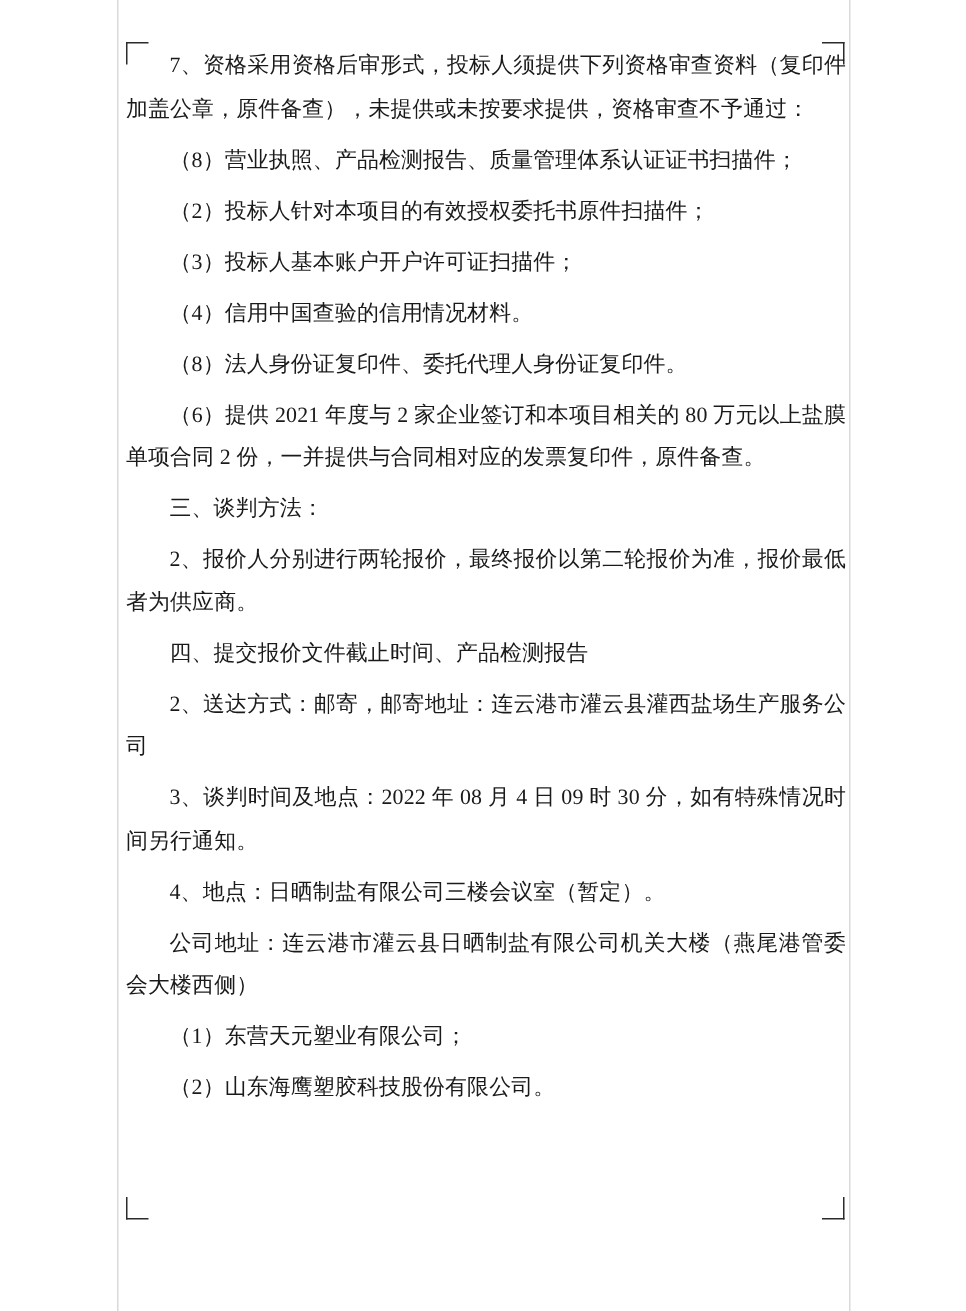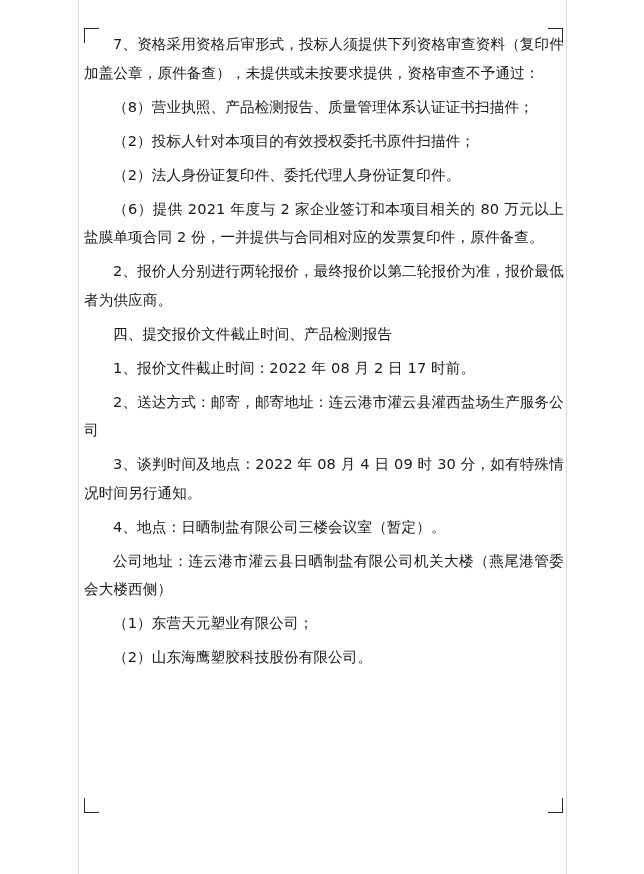--- a/index.html
+++ b/index.html
@@ -12,20 +12,21 @@
     background: #ffffff;
     font-family: "DejaVu Sans", "Liberation Sans", sans-serif;
     overflow: hidden;
   }
   .page {
     position: relative;
     width: 644px;
     height: 830px;
     background: #ffffff;
     box-sizing: border-box;
+    font-family: Liberation Serif, serif;
   }
   .doc-body {
     position: absolute;
     left: 84px;
     top: 30px;
     width: 480px;
     height: 782px;
   }
   .para {
     font-size: 14.6px;
@@ -96,25 +97,27 @@
 
   <div class="mark tl"></div>
   <div class="mark tr"></div>
   <div class="mark bl"></div>
   <div class="mark br"></div>
 
   <div class="doc-body">
     <p class="para indent">7、资格采用资格后审形式，投标人须提供下列资格审查资料（复印件加盖公章，原件备查），未提供或未按要求提供，资格审查不予通过：</p>
     <p class="para indent">（8）营业执照、产品检测报告、质量管理体系认证证书扫描件；</p>
     <p class="para indent">（2）投标人针对本项目的有效授权委托书原件扫描件；</p>
-    <p class="para indent">（2）法人身份证复印件、委托代理人身份证复印件。</p>
+    <p class="para indent">（3）投标人基本账户开户许可证扫描件；</p>
+    <p class="para indent">（4）信用中国查验的信用情况材料。</p>
+    <p class="para indent">（8）法人身份证复印件、委托代理人身份证复印件。</p>
     <p class="para indent">（6）提供 2021 年度与 2 家企业签订和本项目相关的 80 万元以上盐膜单项合同 2 份，一并提供与合同相对应的发票复印件，原件备查。</p>
+    <p class="para indent">三、谈判方法：</p>
     <p class="para indent">2、报价人分别进行两轮报价，最终报价以第二轮报价为准，报价最低者为供应商。</p>
     <p class="para indent">四、提交报价文件截止时间、产品检测报告</p>
-    <p class="para indent">1、报价文件截止时间：2022 年 08 月 2 日 17 时前。</p>
     <p class="para indent">2、送达方式：邮寄，邮寄地址：连云港市灌云县灌西盐场生产服务公司</p>
     <p class="para indent">3、谈判时间及地点：2022 年 08 月 4 日 09 时 30 分，如有特殊情况时间另行通知。</p>
     <p class="para indent">4、地点：日晒制盐有限公司三楼会议室（暂定）。</p>
     <p class="para indent">公司地址：连云港市灌云县日晒制盐有限公司机关大楼（燕尾港管委会大楼西侧）</p>
     <p class="para indent">（1）东营天元塑业有限公司；</p>
     <p class="para indent">（2）山东海鹰塑胶科技股份有限公司。</p>
   </div>
 
 </div>
 

